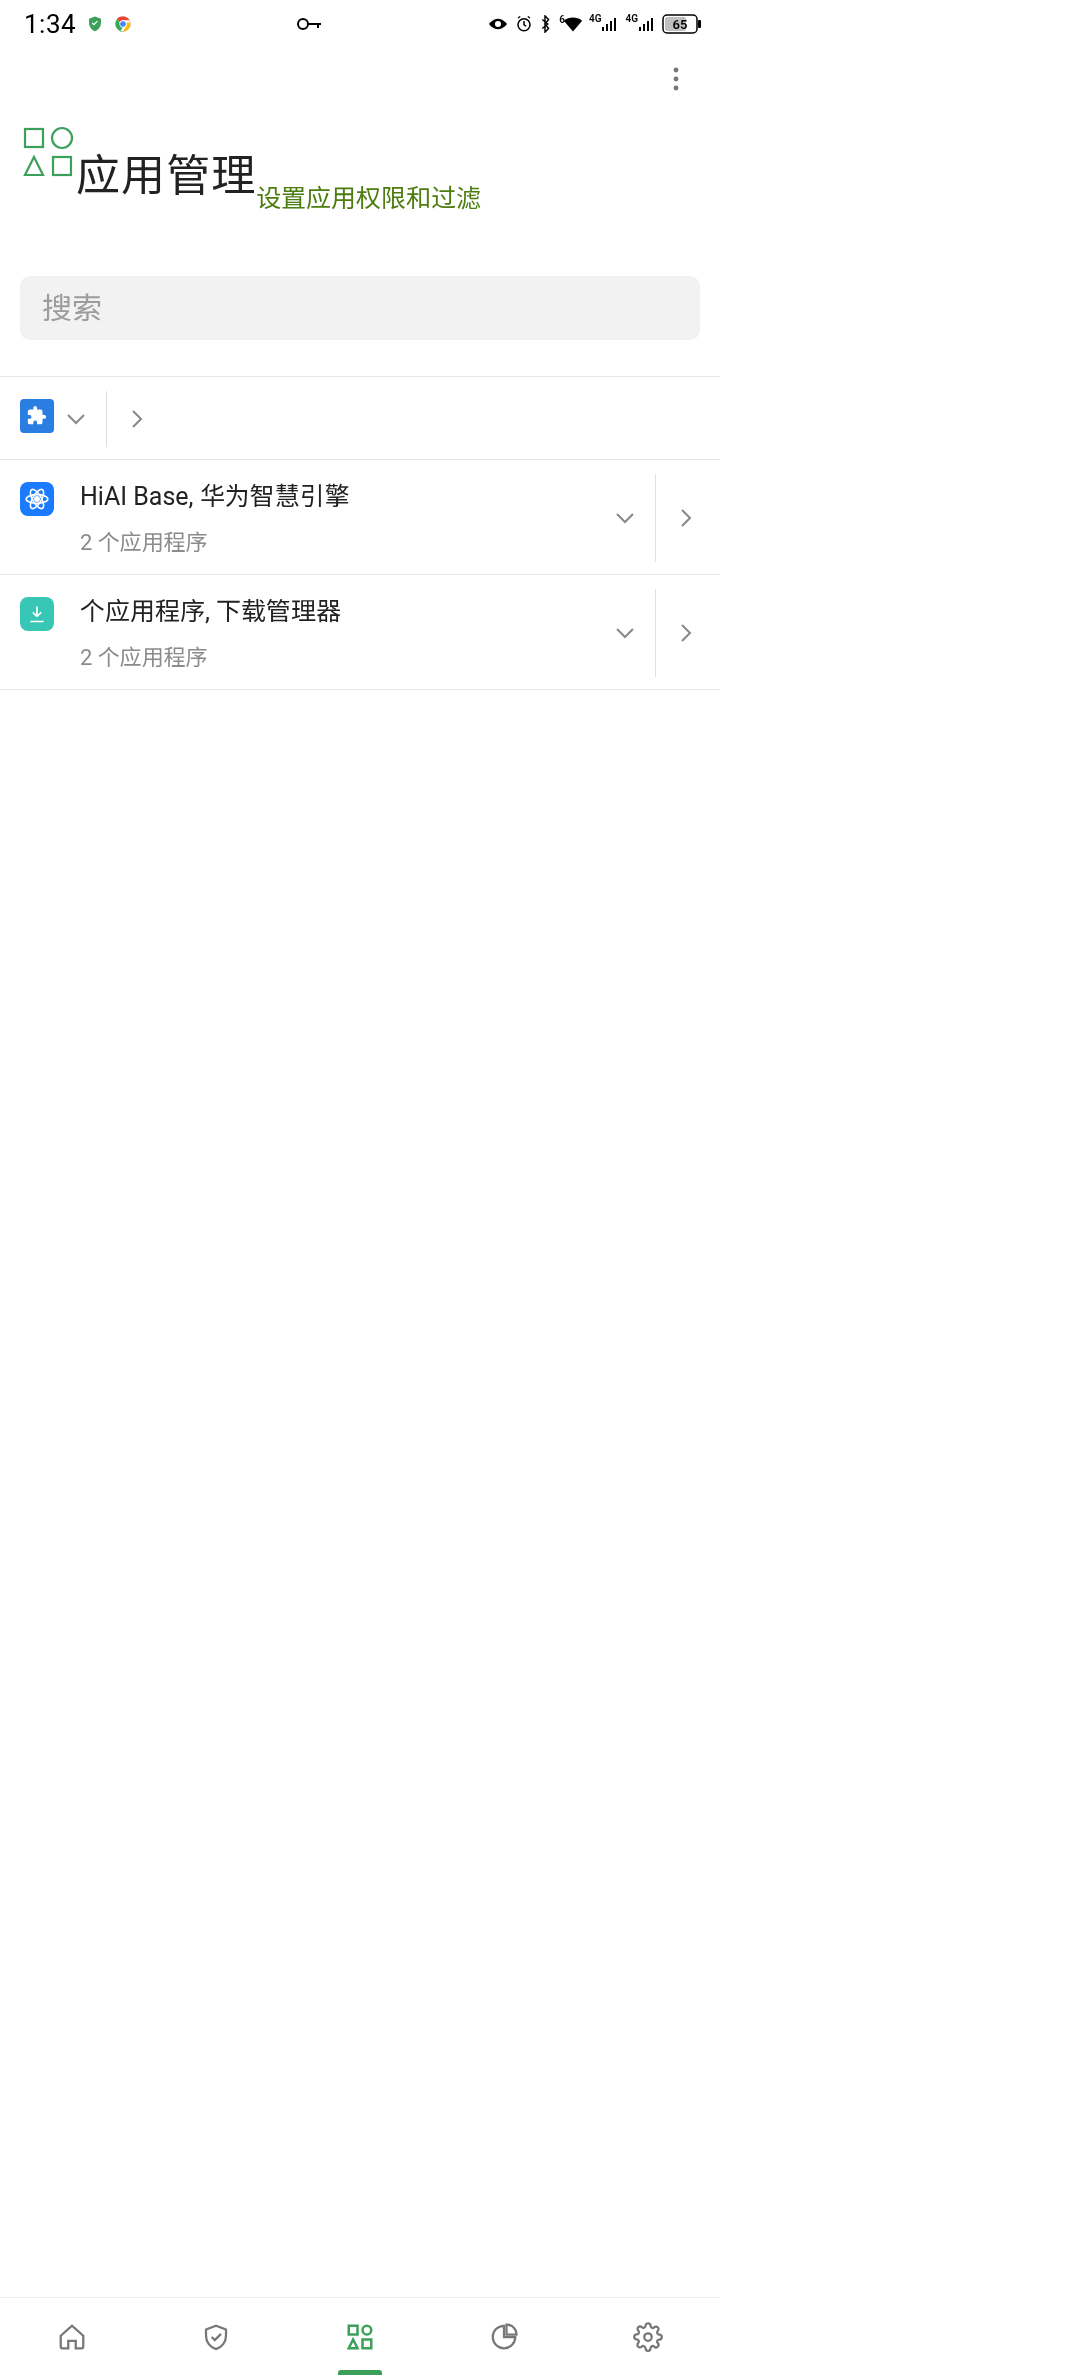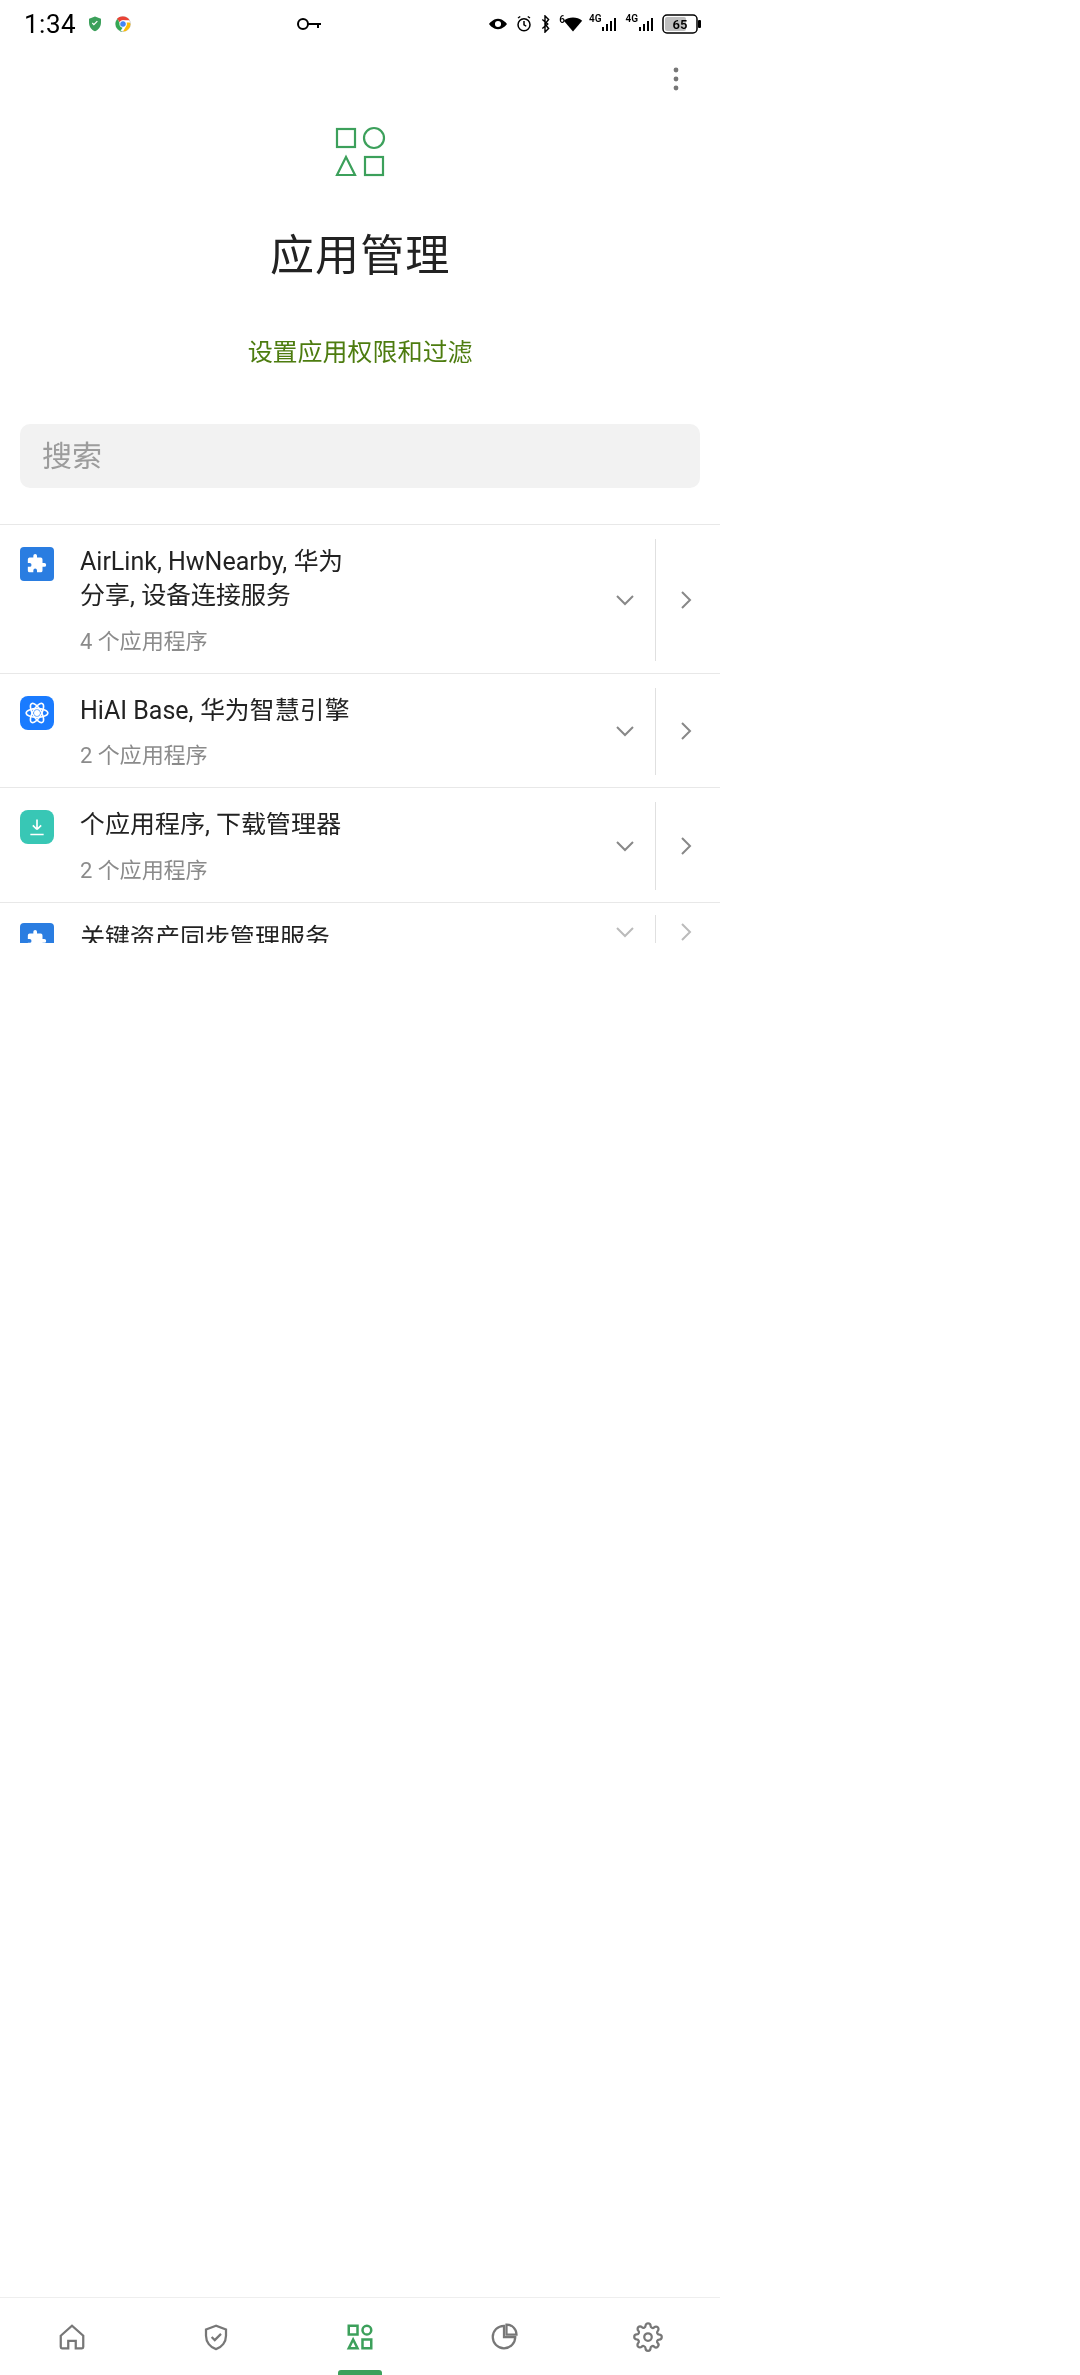--- a/index.html
+++ b/index.html
@@ -32,21 +32,20 @@
   }
   .overflow-btn {
     width: 44px; height: 44px;
     display: flex; align-items: center; justify-content: center;
     border-radius: 50%;
   }
 
   
   .header-block {
     display: flex;
-    flex-direction: column;
     align-items: center;
     padding: 14px 20px 56px;
   }
   .header-icon { margin-bottom: 36px; }
   .header-title { font-size: 44px; font-weight: 400; color: #222; letter-spacing: 1px; }
   .header-subtitle { font-size: 25px; color: #4d7c0f; margin-top: 48px; }
 
   
   .search-wrap { padding: 0 20px 36px; }
   .search-field {
@@ -257,24 +256,20 @@
 </div>
 
 <div class="app-list">
 
   <div class="group-row">
     <div class="group-icon app-icon-bg-blue">
       <svg width="22" height="22" viewBox="0 0 24 24" fill="#fff">
           <path d="M20 11h-2V7a2 2 0 0 0-2-2h-4V3a2 2 0 1 0-4 0v2H4a2 2 0 0 0-2 2v4h2a2 2 0 1 1 0 4H2v4a2 2 0 0 0 2 2h4v-2a2 2 0 1 1 4 0v2h4a2 2 0 0 0 2-2v-4h2a2 2 0 0 0 0-4z"></path>
         </svg>
     </div>
-    <div class="group-text">
-      <div class="group-title">AirLink, HwNearby, 华为分享, 设备连接服务</div>
-      <div class="group-sub">4 个应用程序</div>
-    </div>
     <div class="row-actions">
       <div class="expand-btn">
         <svg width="22" height="14" viewBox="0 0 22 14" fill="none" stroke="#888" stroke-width="2">
             <path d="M3 3l8 8 8-8"></path>
           </svg>
       </div>
       <div class="v-sep"></div>
       <div class="enter-btn">
         <svg width="12" height="20" viewBox="0 0 12 20" fill="none" stroke="#888" stroke-width="2">
             <path d="M2 2l8 8-8 8"></path>
@@ -330,43 +325,20 @@
       </div>
       <div class="v-sep"></div>
       <div class="enter-btn">
         <svg width="12" height="20" viewBox="0 0 12 20" fill="none" stroke="#888" stroke-width="2">
             <path d="M2 2l8 8-8 8"></path>
           </svg>
       </div>
     </div>
   </div>
 
-  <div class="group-row partial">
-    <div class="group-icon app-icon-bg-blue">
-      <svg width="22" height="22" viewBox="0 0 24 24" fill="#fff">
-          <path d="M20 11h-2V7a2 2 0 0 0-2-2h-4V3a2 2 0 1 0-4 0v2H4a2 2 0 0 0-2 2v4h2a2 2 0 1 1 0 4H2v4a2 2 0 0 0 2 2h4v-2a2 2 0 1 1 4 0v2h4a2 2 0 0 0 2-2v-4h2a2 2 0 0 0 0-4z"></path>
-        </svg>
-    </div>
-    <div class="group-text">
-      <div class="group-title">关键资产同步管理服务, 安</div>
-    </div>
-    <div class="row-actions">
-      <div class="expand-btn">
-        <svg width="22" height="14" viewBox="0 0 22 14" fill="none" stroke="#bbb" stroke-width="2">
-            <path d="M3 3l8 8 8-8"></path>
-          </svg>
-      </div>
-      <div class="v-sep"></div>
-      <div class="enter-btn">
-        <svg width="12" height="20" viewBox="0 0 12 20" fill="none" stroke="#bbb" stroke-width="2">
-            <path d="M2 2l8 8-8 8"></path>
-          </svg>
-      </div>
-    </div>
-  </div>
 
 </div>
 
 <div class="bottom-nav">
   <div class="nav-item">
     <svg width="30" height="30" viewBox="0 0 24 24" fill="none" stroke="#777" stroke-width="1.8">
         <path d="M3 11 12 3l9 8v9a1 1 0 0 1-1 1h-5v-6h-6v6H4a1 1 0 0 1-1-1z"></path>
       </svg>
   </div>
   <div class="nav-item">

